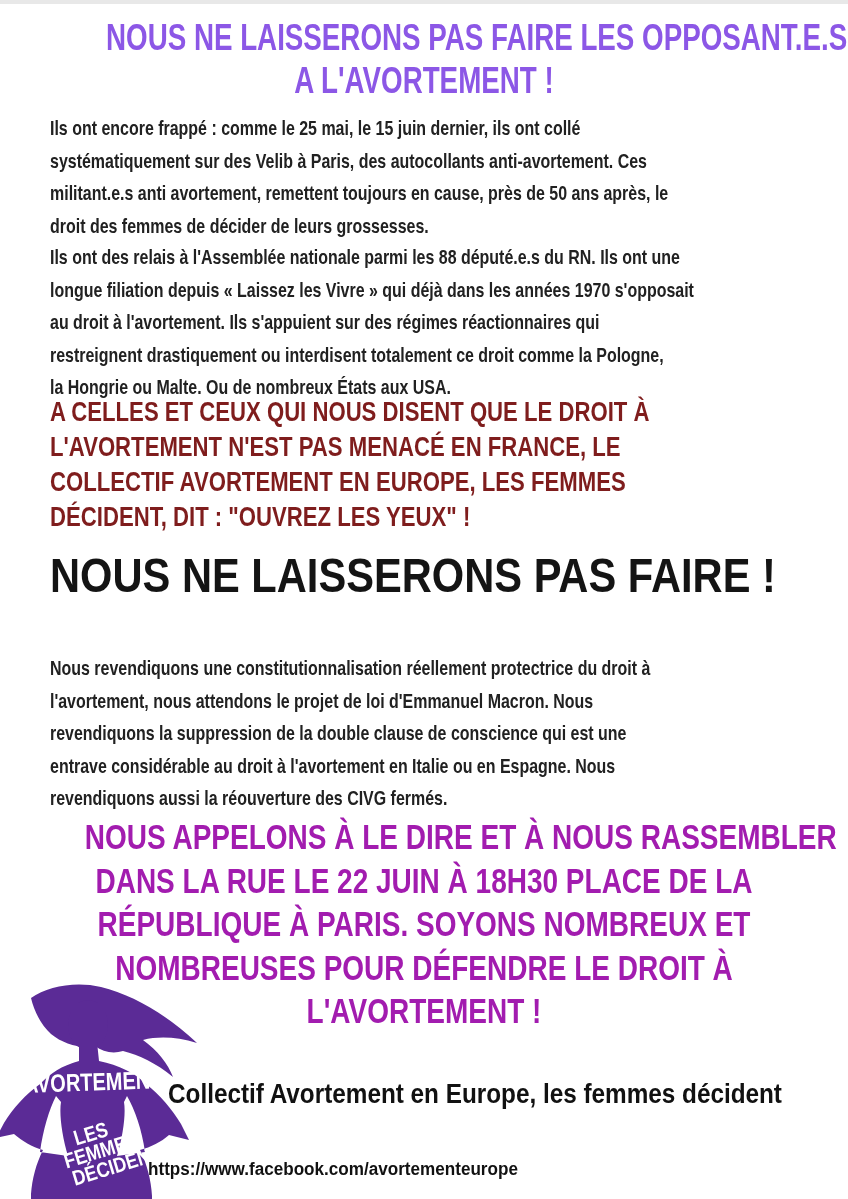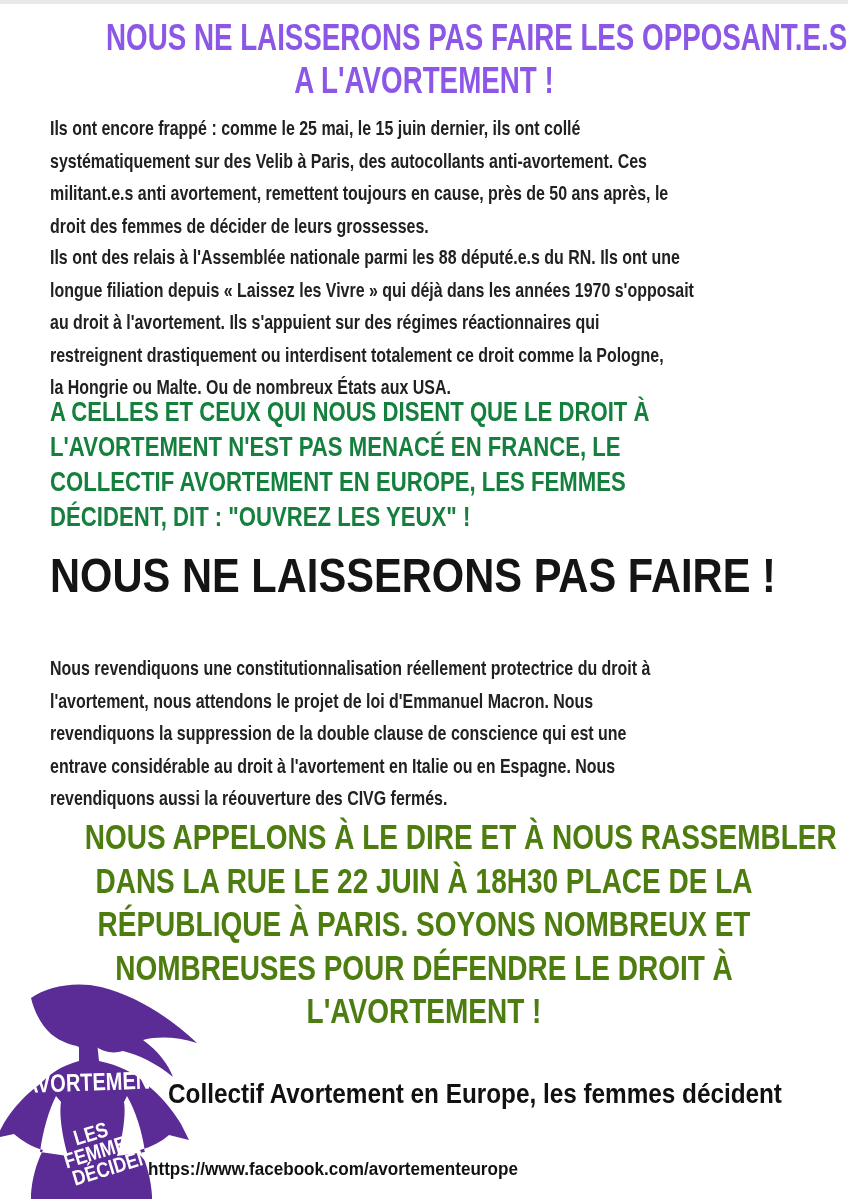--- a/index.html
+++ b/index.html
@@ -20,29 +20,29 @@
   .h1 .ln{transform:scaleX(0.75);transform-origin:50% 50%;}
 
   
   .para{left:50px;color:#212121;font-size:21px;line-height:32.5px;}
   .para .ln{transform:scaleX(0.76);transform-origin:0 50%;}
   .p1{top:108px;}
   .p2{top:237px;}
   .p3{top:648px;}
 
   
-  .mid{top:391px;left:50px;color:#15803d;font-size:27px;line-height:35px;}
+  .mid{top:391px;left:50px;color:#7f1d1d;font-size:27px;line-height:35px;}
   .mid .ln{transform:scaleX(0.82);transform-origin:0 50%;}
 
   
   .slogan{top:543px;left:50px;color:#141414;font-size:49px;line-height:56px;}
   .slogan .ln{transform:scaleX(0.85);transform-origin:0 50%;}
 
   
-  .cta{top:811px;left:0;right:0;text-align:center;color:#4d7c0f;font-size:35px;line-height:43.5px;}
+  .cta{top:811px;left:0;right:0;text-align:center;color:#a21caf;font-size:35px;line-height:43.5px;}
   .cta .ln{transform:scaleX(0.80);transform-origin:50% 50%;}
 
   
   .logo{top:980px;left:0;width:210px;height:219px;}
   .logo svg{position:absolute;top:0;left:0;}
   .logo-banner{
     position:absolute;left:24px;top:86px;
     color:#ffffff;font-size:25px;white-space:nowrap;
     transform:rotate(-2deg) scaleX(0.80);transform-origin:0 50%;
   }

